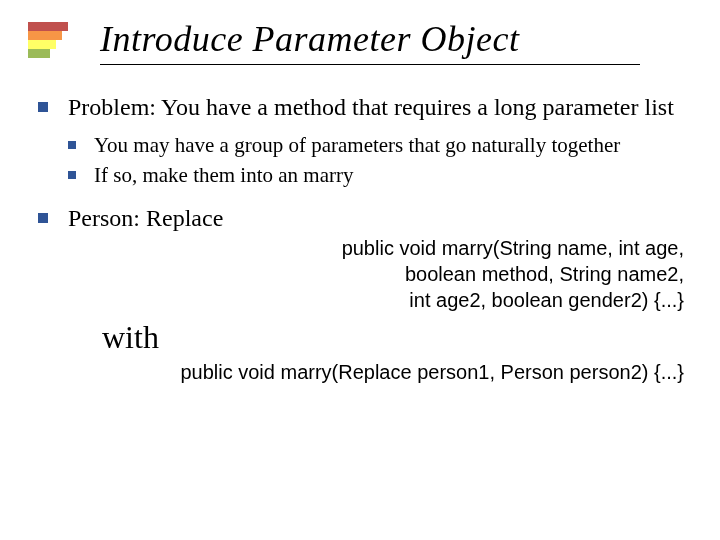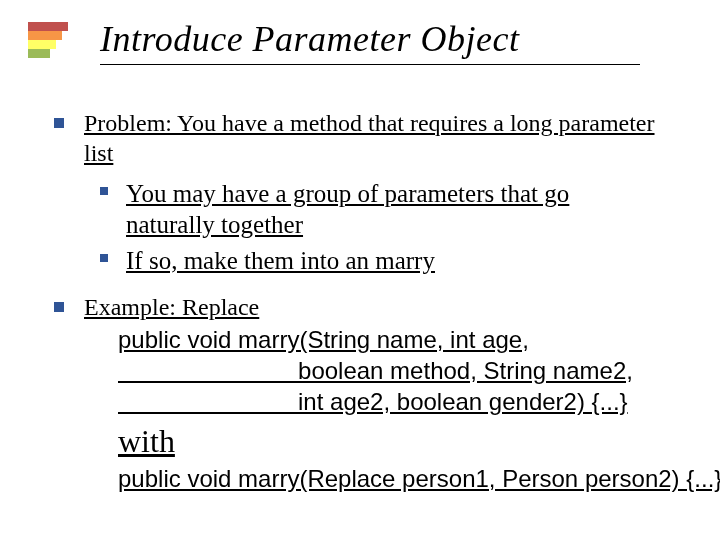--- a/index.html
+++ b/index.html
@@ -53,59 +53,60 @@
   .bar.green  { background: #9bbb59; width: 22px; }
 
   .body {
     position: absolute;
     top: 92px;
     left: 38px;
     right: 20px;
     font-size: 24px;
     line-height: 1.25;
   }
-  ul { list-style: none; margin: 16px; padding: 0; text-decoration: underline; }
+  ul { list-style: none; margin: 0; padding: 0; }
   li { position: relative; }
 
   .lvl1 > li {
     padding-left: 30px;
     margin-bottom: 14px;
   }
   .lvl1 > li::before {
     content: "";
     position: absolute;
     left: 0;
     top: 10px;
     width: 10px;
     height: 10px;
     background: #2f5496;
   }
   .lvl2 {
     margin-top: 10px;
-    font-size: 25px;
+    font-size: 21px;
   }
   .lvl2 > li {
     padding-left: 26px;
     margin-bottom: 4px;
   }
   .lvl2 > li::before {
     content: "";
     position: absolute;
     left: 0;
     top: 9px;
     width: 8px;
     height: 8px;
     background: #2f5496;
   }
   .codeblock {
     font-family: Verdana, Geneva, sans-serif;
-    font-size: 24px;
+    font-size: 20px;
     line-height: 1.3;
     margin-left: 34px;
     margin-top: 2px;
+    text-align: right;
   }
   .codeblock .line { white-space: pre; }
   .with {
     font-family: "Times New Roman", Times, serif;
     font-size: 32px;
     margin-left: 34px;
     margin-top: 4px;
     margin-bottom: 2px;
   }
 </style>
@@ -128,21 +129,21 @@
   <div class="body">
     <ul class="lvl1">
       <li>
         <span>Problem: You have a method that requires a long parameter list</span>
         <ul class="lvl2">
           <li>You may have a group of parameters that go naturally together</li>
           <li>If so, make them into an marry</li>
         </ul>
       </li>
       <li>
-        <span>Example: Replace</span>
+        <span>Person: Replace</span>
         <div class="codeblock">
           <div class="line">public void marry(String name, int age,</div>
           <div class="line">                           boolean method, String name2,</div>
           <div class="line">                           int age2, boolean gender2) {...}</div>
         </div>
         <div class="with">with</div>
         <div class="codeblock">
           <div class="line">public void marry(Replace person1, Person person2) {...}</div>
         </div>
       </li>

